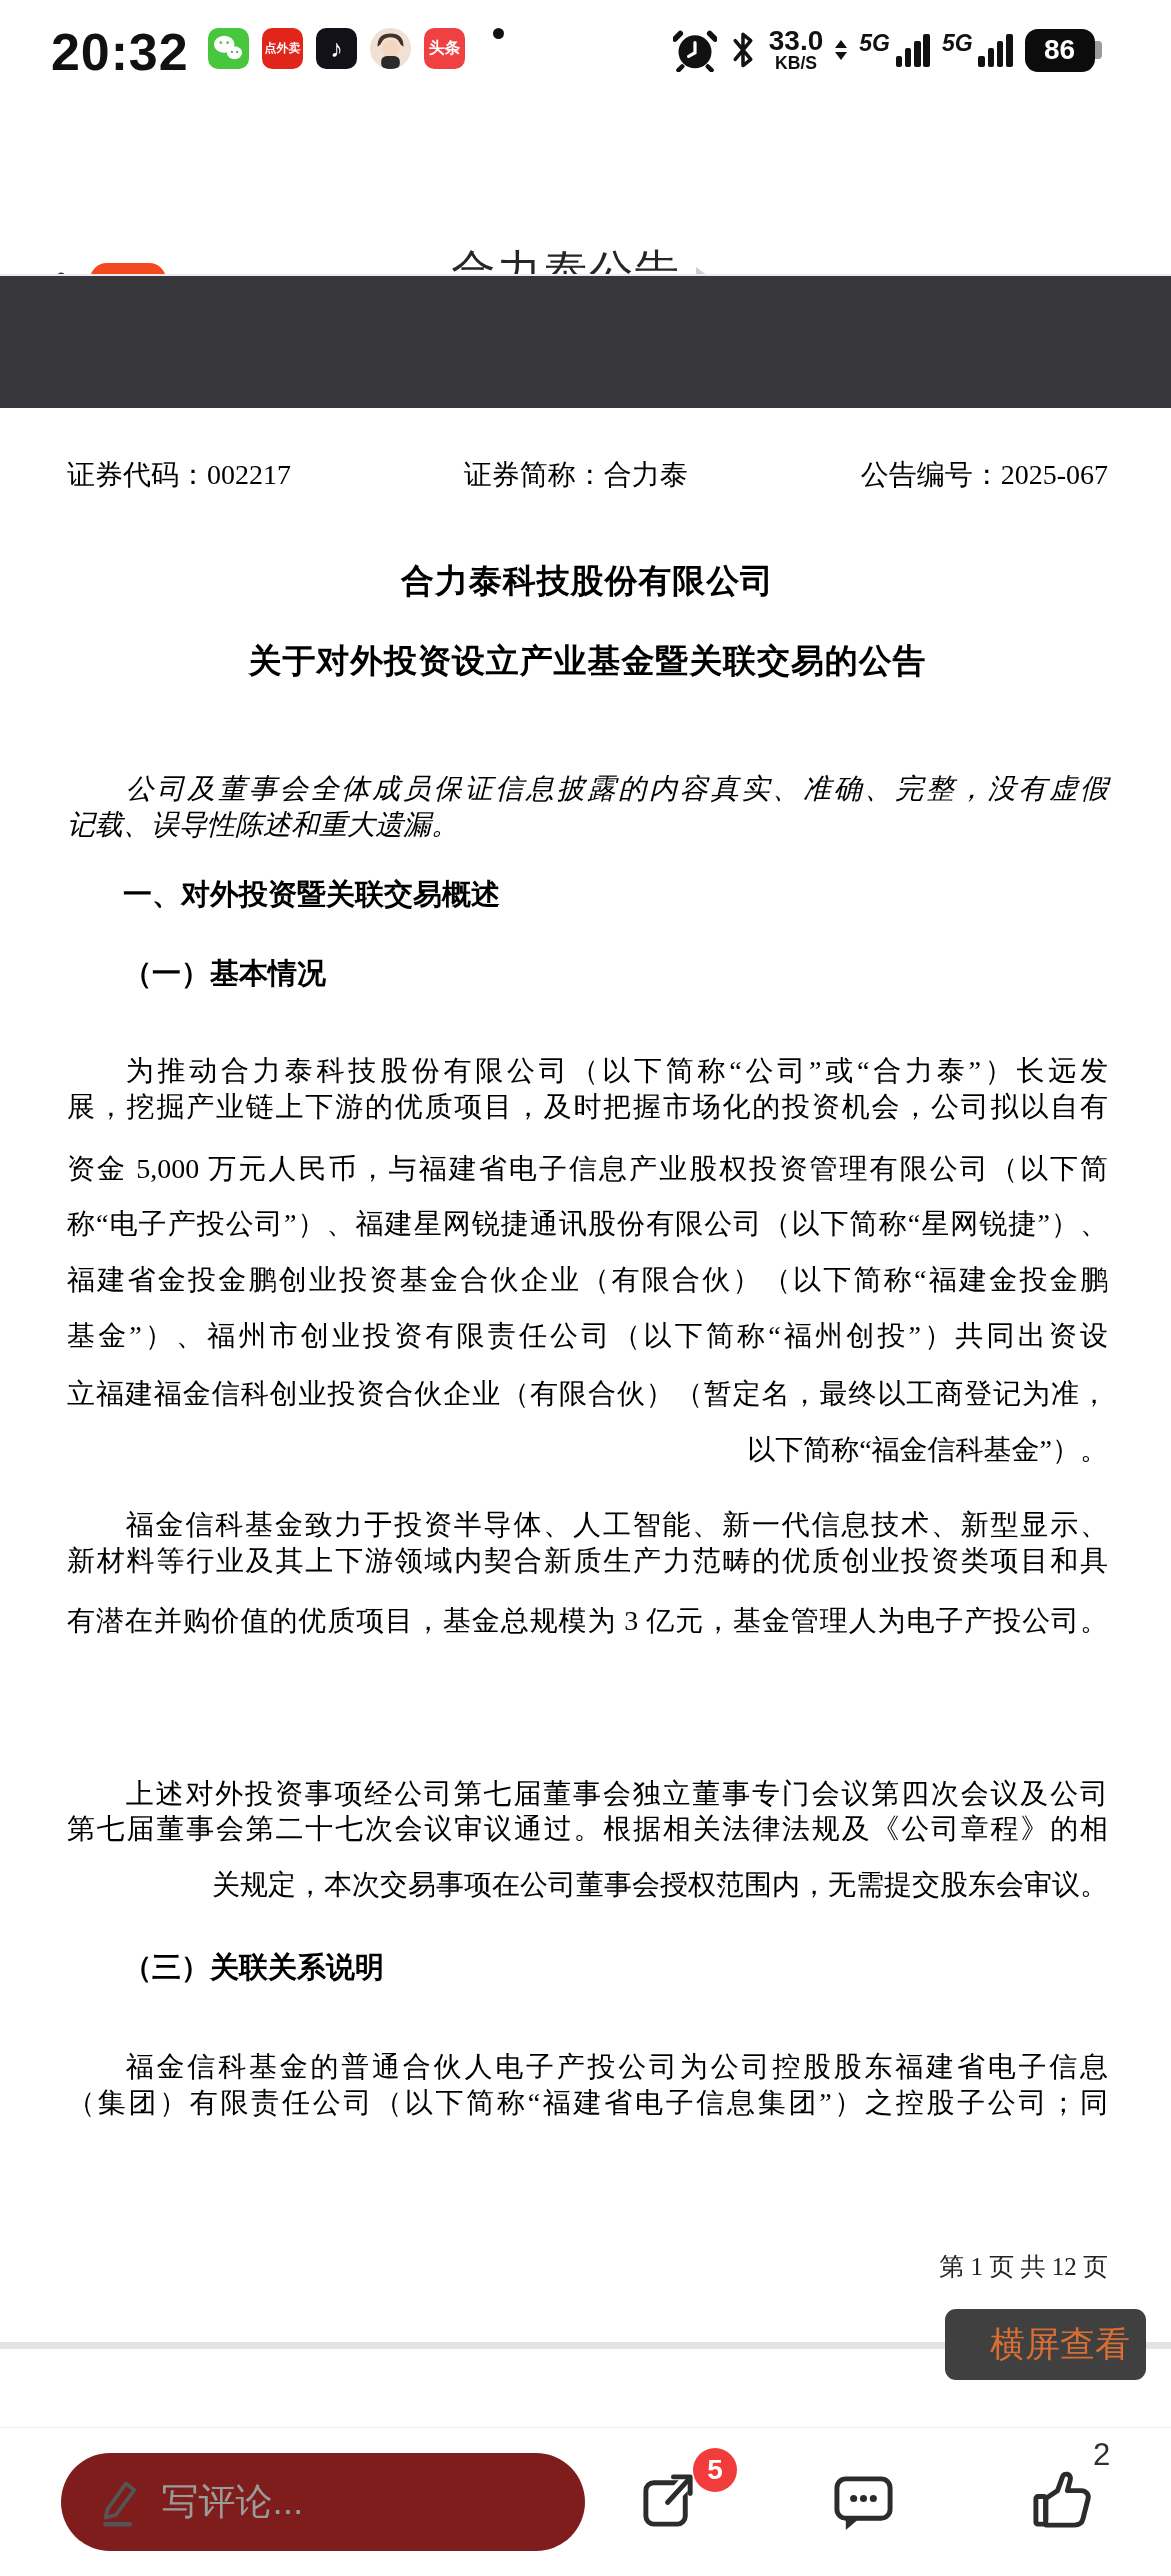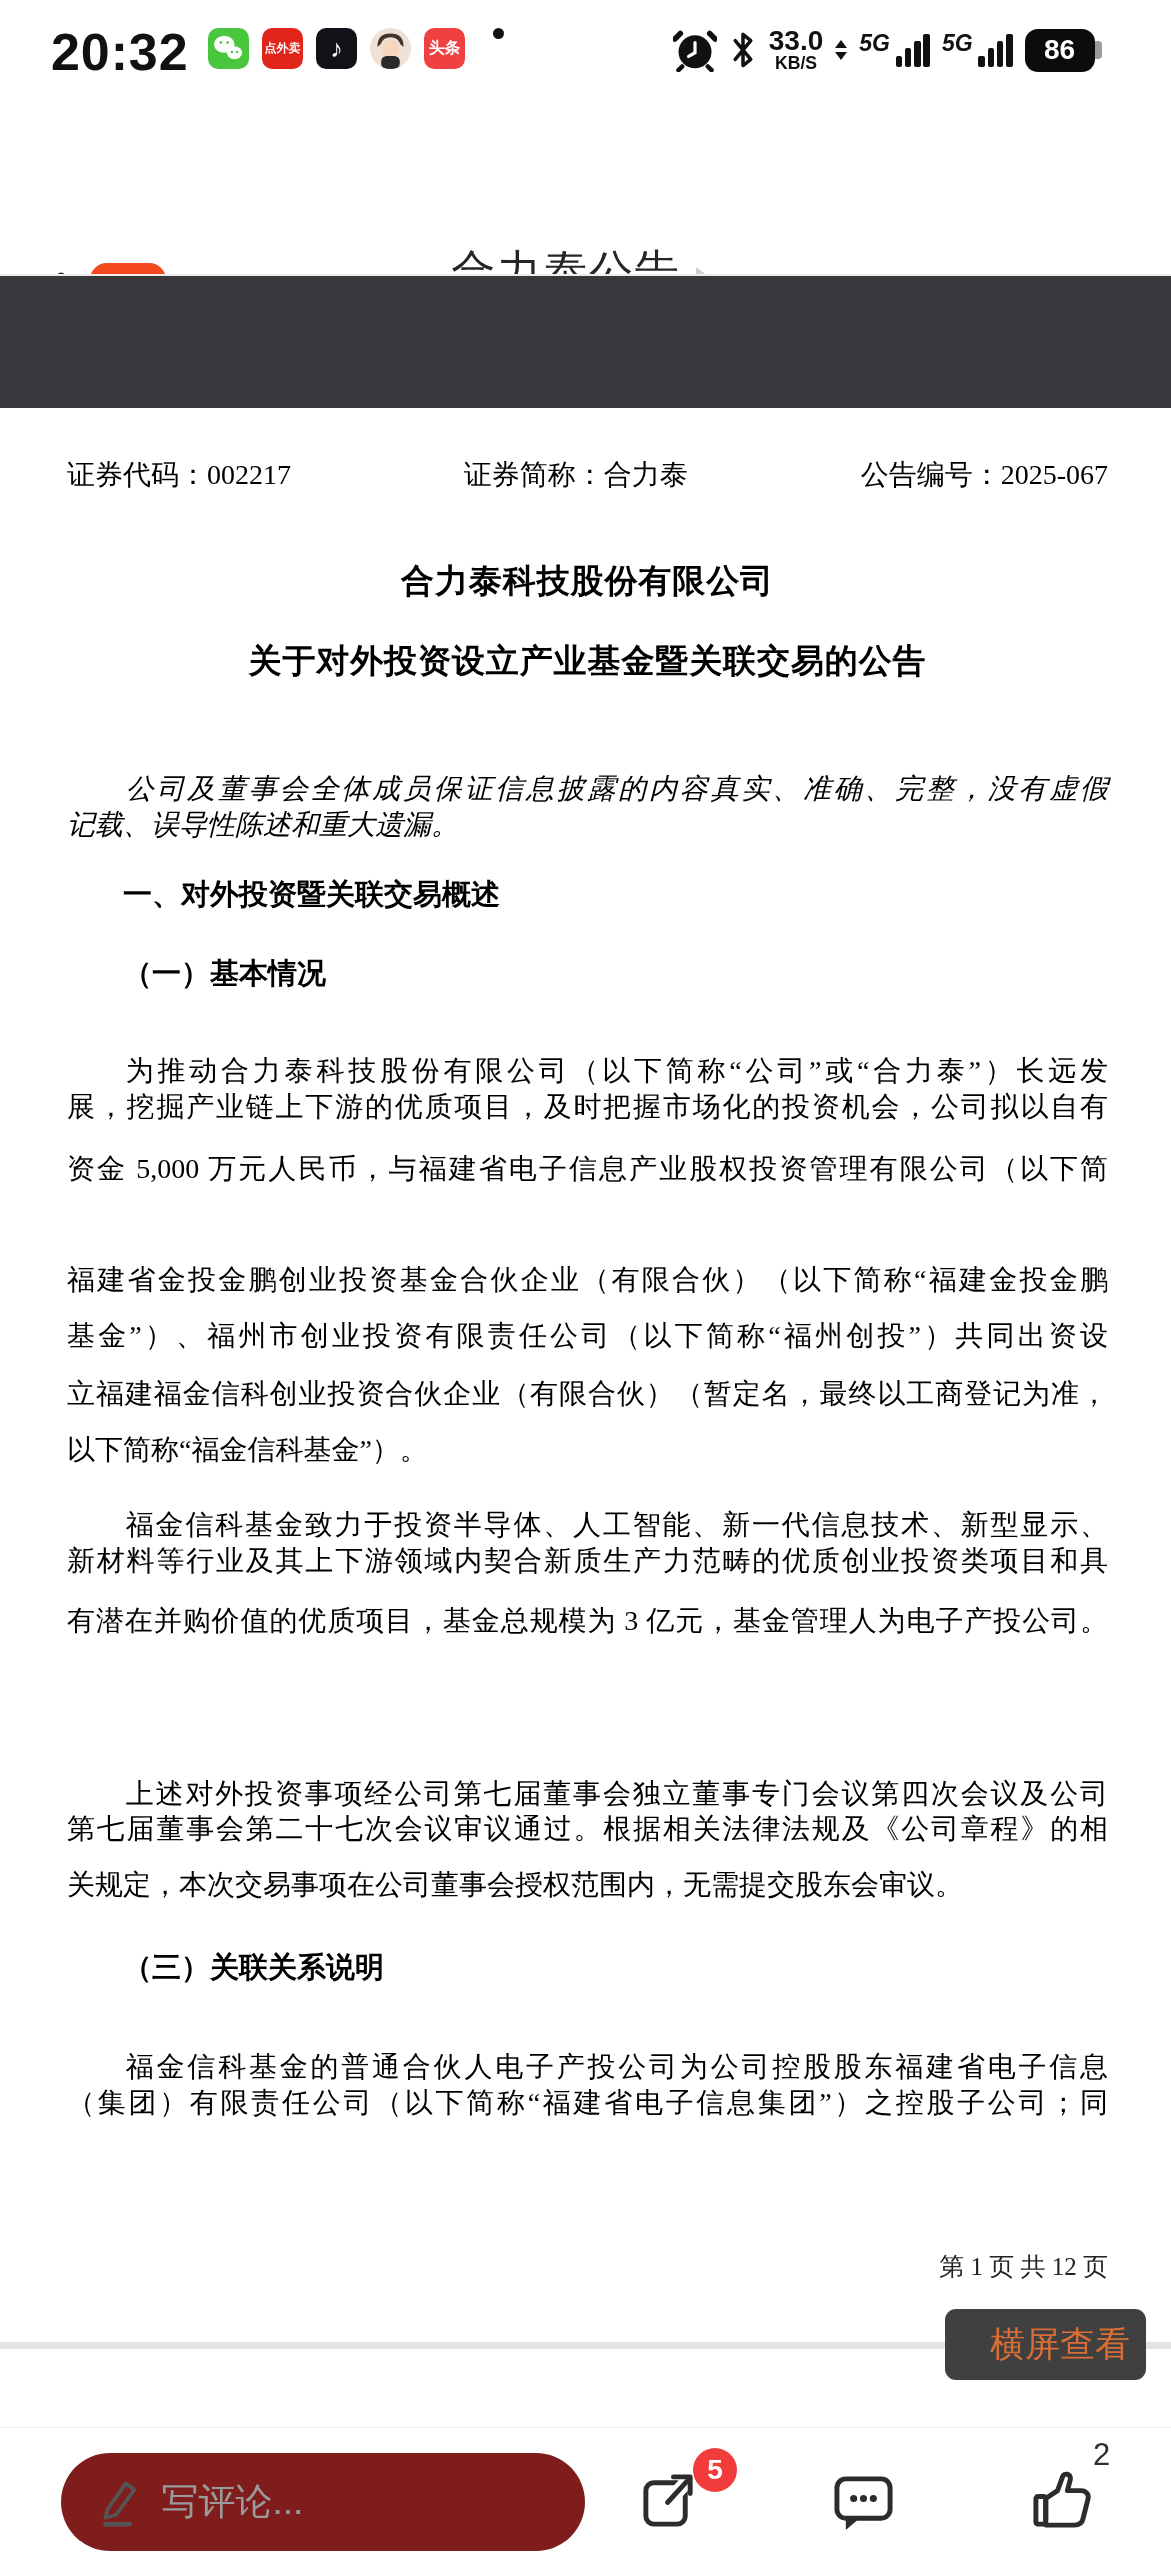--- a/index.html
+++ b/index.html
@@ -49,21 +49,21 @@
   .hdr-right { position:absolute; right:41px; top:171px; display:flex; align-items:center; gap:54px; }
   .more-dots { display:flex; gap:11px; }
   .more-dots i { width:12px; height:12px; border-radius:50%; background:#4a4a4a; }
 
   
   .dark-band { position:absolute; left:0; top:276px; width:1171px; height:132px; background:#38383c; }
   .page { position:absolute; left:0; top:408px; width:1171px; height:1934px; background:#fff; }
   .blk { position:absolute; left:67px; right:63px; color:#000; font-family:"Liberation Serif","DejaVu Serif",serif; }
   .blk.full { text-align:justify; text-align-last:justify; }
   .blk.ind { text-indent:2.1em;margin-top:20px; }
-  .blk.body { font-size:28px; line-height:1.2; }
+  .blk.body { font-size:28px; line-height:1.2;text-align:right; }
   .blk.kai { font-size:28px; line-height:1.2; font-style:italic; }
   .blk.head { font-size:29px; font-weight:700; font-family:"Liberation Sans","DejaVu Sans",sans-serif; padding-left:56px; }
   .blk.title { font-size:33px; font-weight:700; text-align:center; letter-spacing:0.9px; }
   .blk.meta { display:flex; justify-content:space-between; font-size:28px; }
   .blk.footer { text-align:right; font-size:25px; color:#222; }
 
   .page-sep { position:absolute; left:0; top:2342px; width:1171px; height:7.4px; background:#e4e4e4; }
   .landscape-btn { position:absolute; left:945px; top:2309px; width:201px; height:71px; background:#404040;
                    border-radius:11px; color:#d96e35; font-size:35px; display:flex; align-items:center; justify-content:center; z-index:5;padding-left:29px; }
 
@@ -199,20 +199,21 @@
       </div>
       <div class="blk title" style="top: 559px;">合力泰科技股份有限公司</div>
       <div class="blk title" style="top: 639px;">关于对外投资设立产业基金暨关联交易的公告</div>
       <div class="blk kai full ind" style="top: 752px;">公司及董事会全体成员保证信息披露的内容真实、准确、完整，没有虚假</div>
       <div class="blk kai" style="top: 808px;">记载、误导性陈述和重大遗漏。</div>
       <div class="blk head" style="top: 875px;">一、对外投资暨关联交易概述</div>
       <div class="blk head" style="top: 954px;">（一）基本情况</div>
       <div class="blk body full ind" style="top: 1034px;">为推动合力泰科技股份有限公司（以下简称“公司”或“合力泰”）长远发</div>
       <div class="blk body full" style="top: 1090px;">展，挖掘产业链上下游的优质项目，及时把握市场化的投资机会，公司拟以自有</div>
       <div class="blk body full" style="top: 1152px;">资金 5,000 万元人民币，与福建省电子信息产业股权投资管理有限公司（以下简</div>
+      <div class="blk body full" style="top: 1207px;">称“电子产投公司”）、福建星网锐捷通讯股份有限公司（以下简称“星网锐捷”）、</div>
       <div class="blk body full" style="top: 1263px;">福建省金投金鹏创业投资基金合伙企业（有限合伙）（以下简称“福建金投金鹏</div>
       <div class="blk body full" style="top: 1319px;">基金”）、福州市创业投资有限责任公司（以下简称“福州创投”）共同出资设</div>
       <div class="blk body full" style="top: 1377px;">立福建福金信科创业投资合伙企业（有限合伙）（暂定名，最终以工商登记为准，</div>
       <div class="blk body" style="top: 1433px;">以下简称“福金信科基金”）。</div>
       <div class="blk body full ind" style="top: 1488px;">福金信科基金致力于投资半导体、人工智能、新一代信息技术、新型显示、</div>
       <div class="blk body full" style="top: 1544px;">新材料等行业及其上下游领域内契合新质生产力范畴的优质创业投资类项目和具</div>
       <div class="blk body full" style="top: 1604px;">有潜在并购价值的优质项目，基金总规模为 3 亿元，基金管理人为电子产投公司。</div>
       <div class="blk body full ind" style="top: 1757px;">上述对外投资事项经公司第七届董事会独立董事专门会议第四次会议及公司</div>
       <div class="blk body full" style="top: 1812px;">第七届董事会第二十七次会议审议通过。根据相关法律法规及《公司章程》的相</div>
       <div class="blk body" style="top: 1868px;">关规定，本次交易事项在公司董事会授权范围内，无需提交股东会审议。</div>

